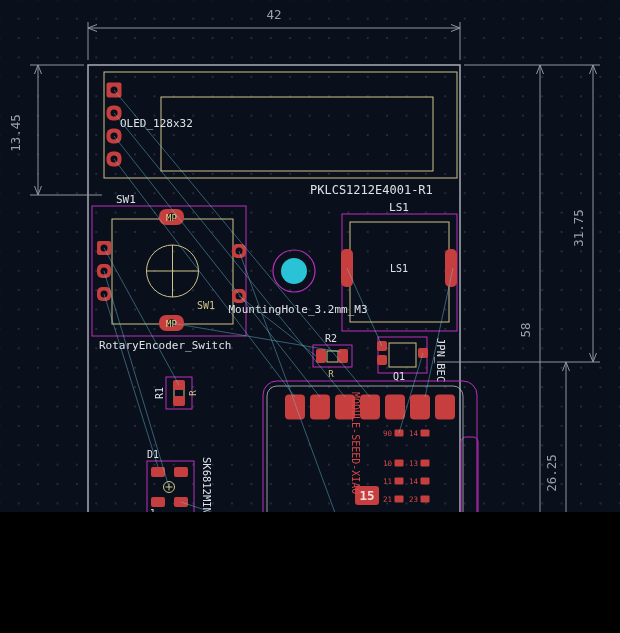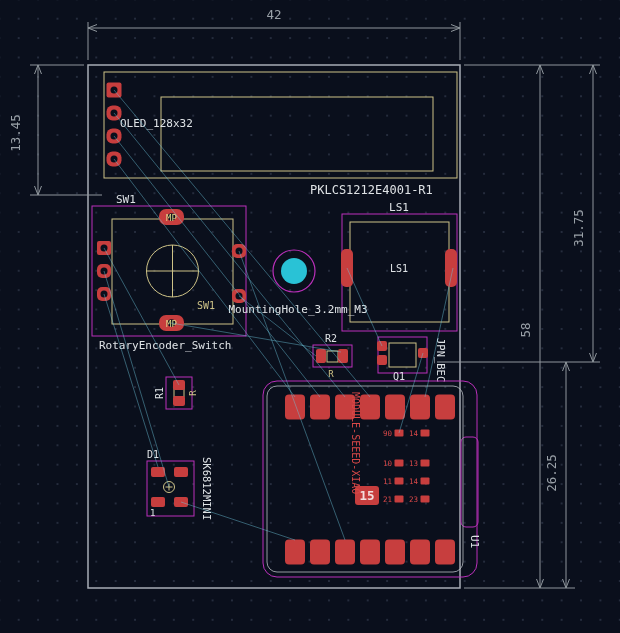--- a/index.html
+++ b/index.html
@@ -1,17 +1,17 @@
 <!DOCTYPE html>
 <html><head>
 <meta charset="utf-8">
 <style>
   html,body{margin:0;padding:0;background:#000;}
   .canvas{
-    position:relative;width:620px;height:633px;overflow:hidden;
+    position:relative;width:620px;height:512px;overflow:hidden;
     background-color:#0a0f1c;
     background-image:radial-gradient(circle,#252c3d 1px,transparent 1.3px);
     background-size:19.4px 19.4px;
     background-position:9px 9px;
   }
   svg{position:absolute;left:0;top:0;}
   text{font-family:"DejaVu Sans Mono",monospace;}
   .pad{fill:#c73e3e;}
   .hole{fill:#0a0f1c;}
   .cyd{stroke:#bb30bb;fill:none;stroke-width:1;}

